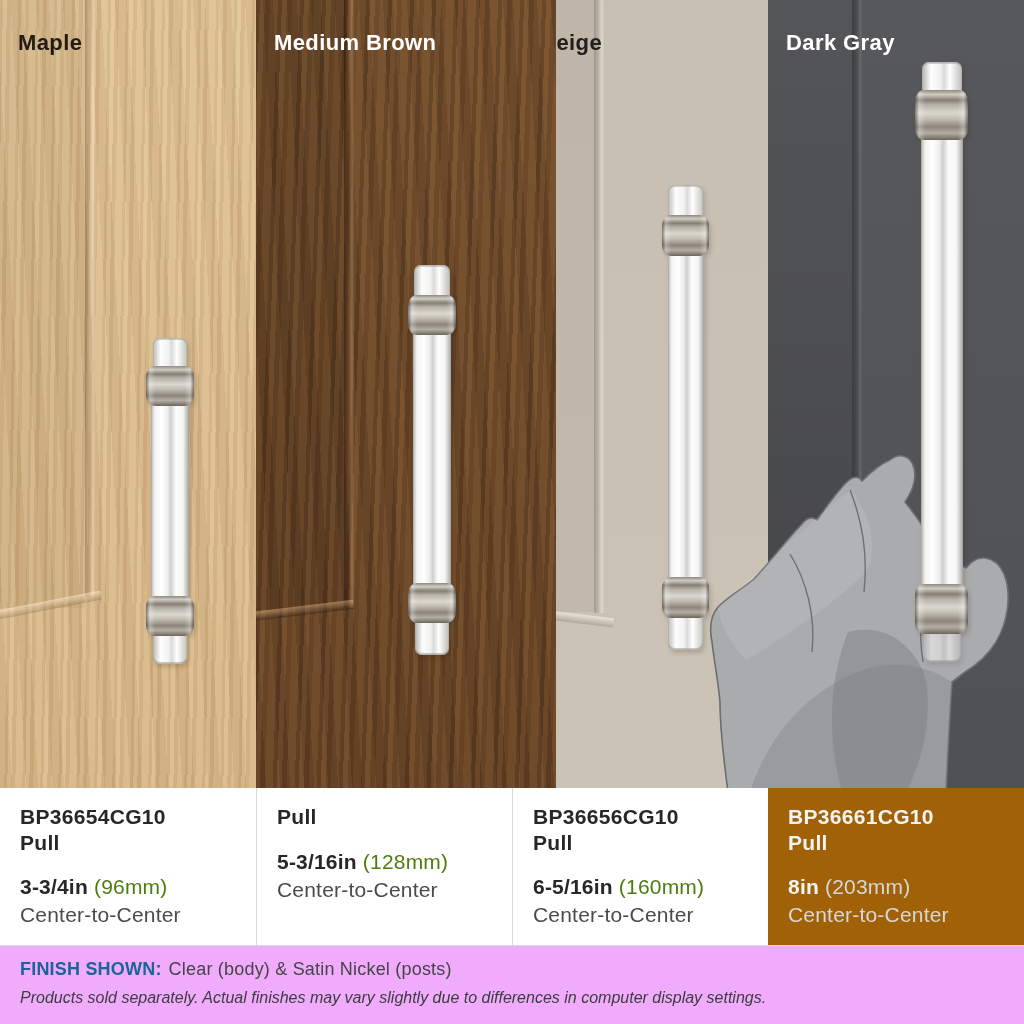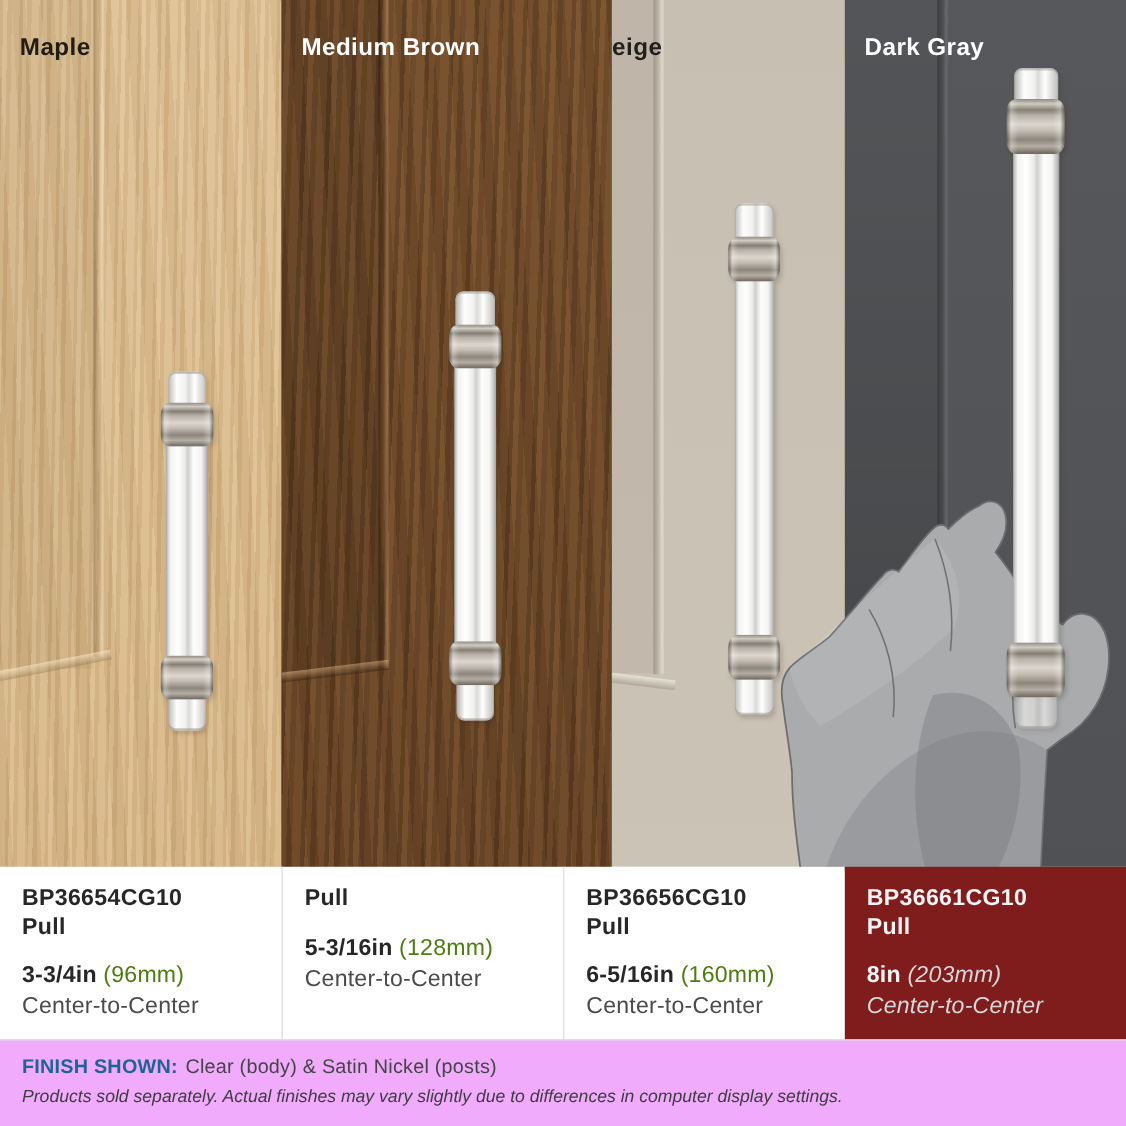--- a/index.html
+++ b/index.html
@@ -89,28 +89,28 @@
   .pull4 .post.bottom{margin-top:-2px;}
   .pull4 .cap.bottom{width:38px;height:30px;margin-top:-2px;opacity:.62;}
 
   
   .hand-svg{position:absolute;left:690px;top:450px;width:334px;height:342px;z-index:4;}
 
   
   .info-row{position:absolute;top:788px;left:0;width:1024px;height:157px;display:flex;z-index:6;}
   .info{width:256px;height:157px;background:#ffffff;box-sizing:border-box;padding:16px 0 16px 20px;}
   .info+.info{border-left:1px solid #d9d9d9;}
-  .info.gray{background:#7f1d1d;border-left:none;}
+  .info.gray{background:#a16207;border-left:none;}
   .code,.ptype{font-size:21px;font-weight:700;color:#272727;line-height:1.22;letter-spacing:.3px;}
   .size{margin-top:20px;font-size:21px;color:#272727;letter-spacing:.2px;}
   .size .in{font-weight:700;}
   .size .mm{font-weight:400;color:#4d7c0f;margin-left:6px;}
   .ctc{font-size:21px;color:#4b4b4d;margin-top:4px;letter-spacing:.2px;}
   .info.gray .code,.info.gray .ptype,.info.gray .in{color:#f3f3f4;}
-  .info.gray .mm,.info.gray .ctc{color:#d6d7d9;font-style:italic;}
+  .info.gray .mm,.info.gray .ctc{color:#d6d7d9;}
 
   
   .strip{position:absolute;top:945px;left:0;width:1024px;height:79px;background:#f0abfc;box-sizing:border-box;padding:13px 0 0 20px;z-index:6;border-top:1px solid #dcdcde;}
   .strip .line1{font-size:18px;color:#454547;letter-spacing:.2px;}
   .strip .line1 .lbl{color:#1d6398;font-weight:700;margin-right:7px;}
   .strip .line2{margin-top:9px;font-size:16px;font-style:italic;color:#3d3d3f;}
 </style>
 </head>
 <body>
 

